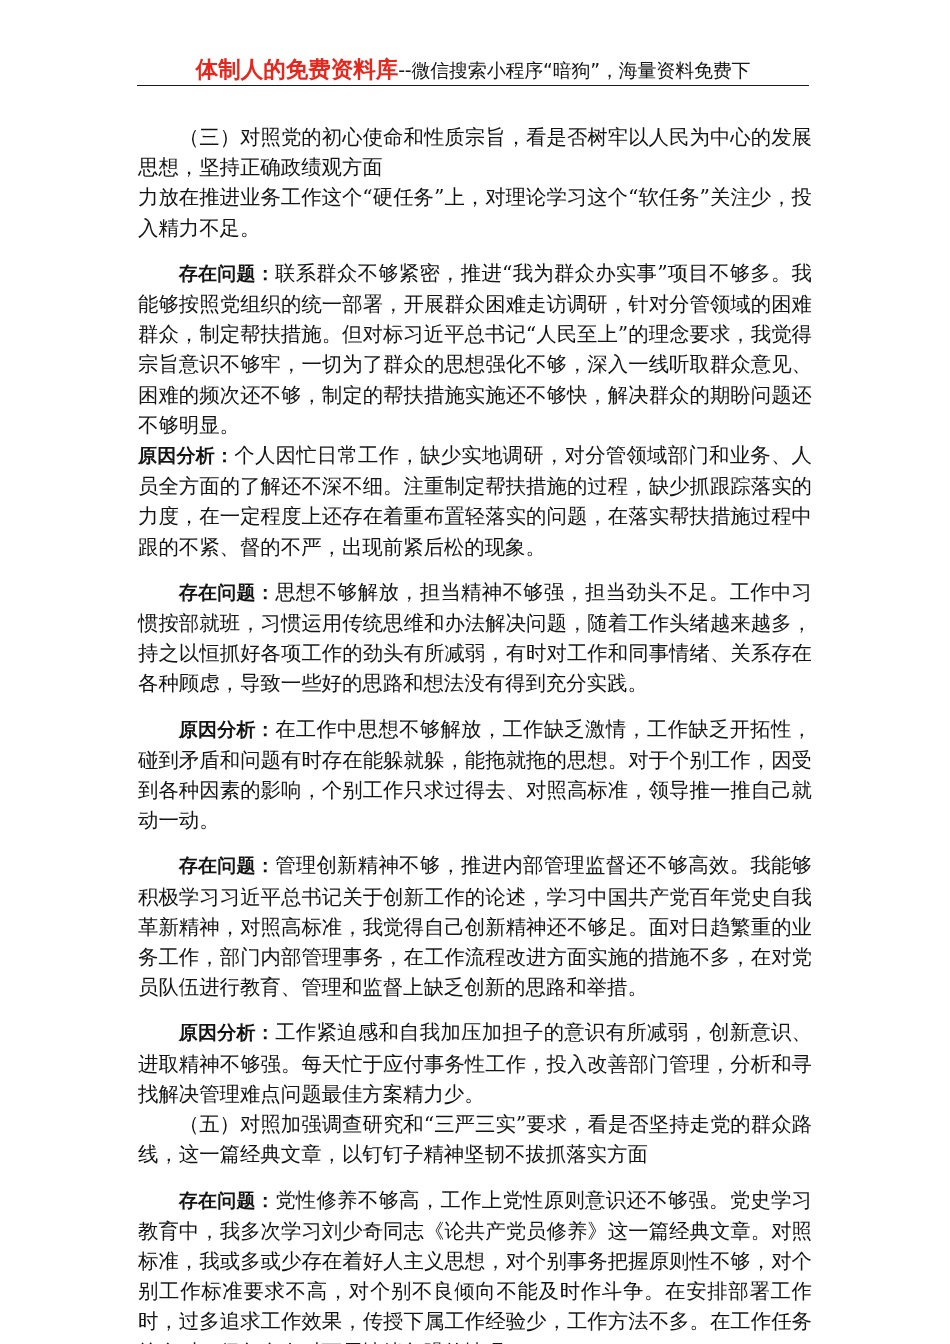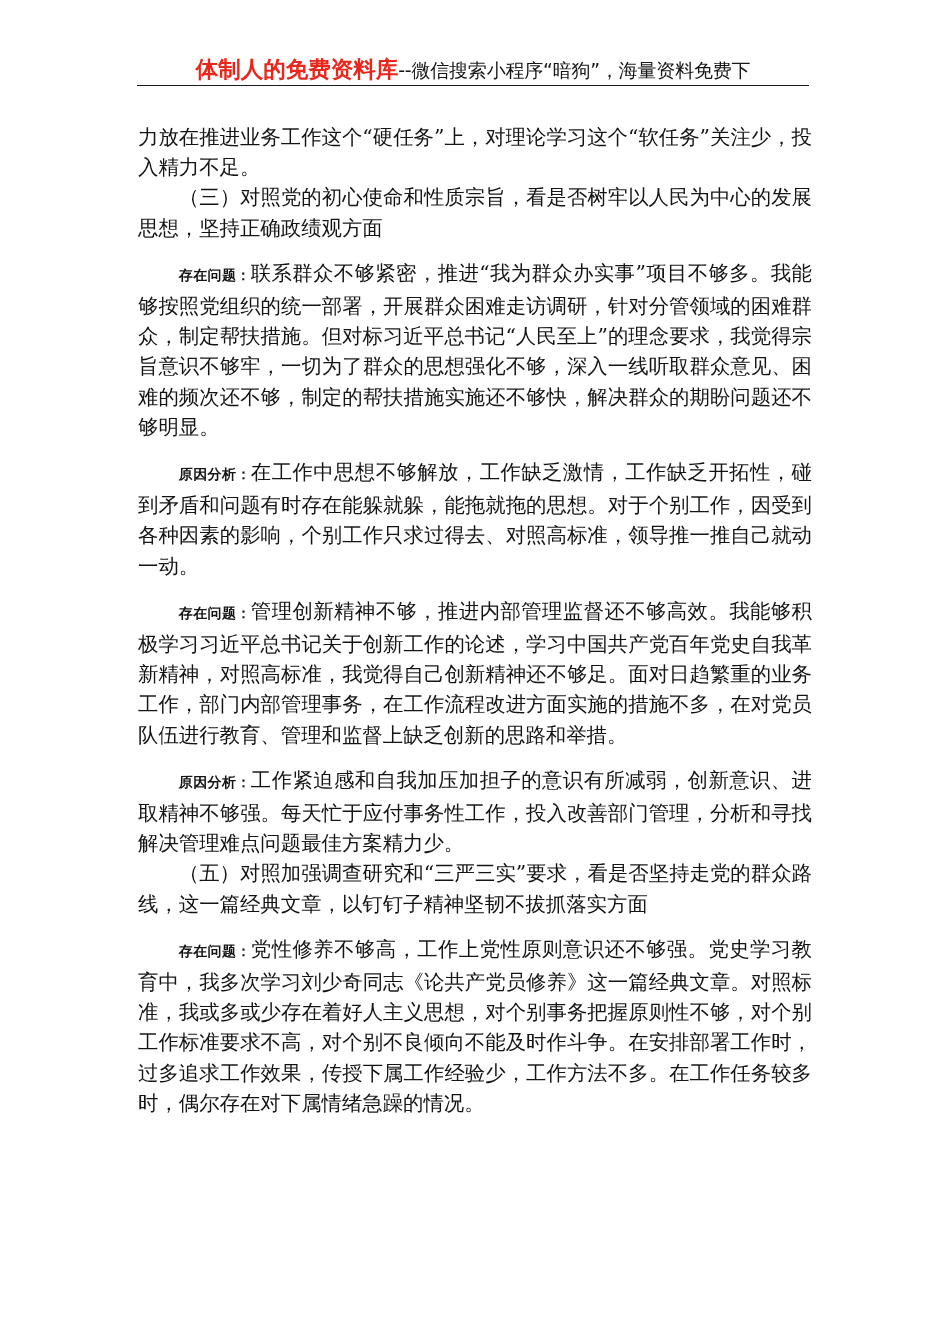--- a/index.html
+++ b/index.html
@@ -60,36 +60,38 @@
     text-justify: inter-ideograph;
     letter-spacing: 0px;
     word-break: break-all;
   }
   p.indent2 { text-indent: 2em; }
   p.indent0 { text-indent: 0; }
   p.gap-before { margin-top: 15px; }
   .lbl {
     font-weight: 700;
     font-family: Liberation Serif, serif;
-    font-size: 14px;
+    font-size: 19px;
   }
 </style>
 </head>
 <body>
 
 <div class="page">
 
   <div class="header" style="border-bottom-color: rgb(26, 26, 26);">
     <span class="header-brand" style="color: rgb(232, 38, 28);">体制人的免费资料库</span><span class="header-tagline" style="color: rgb(22, 22, 22);">--微信搜索小程序“暗狗”，海量资料免费下</span>
   </div>
 
   <div class="body-col" id="body-col">
+      <p class="para indent2"><span>（三）对照党的初心使命和性质宗旨，看是否树牢以人民为中心的发展思想，坚持正确政绩观方面</span></p>
       <p class="para indent0"><span>力放在推进业务工作这个“硬任务”上，对理论学习这个“软任务”关注少，投入精力不足。</span></p>
-      <p class="para indent2"><span>（三）对照党的初心使命和性质宗旨，看是否树牢以人民为中心的发展思想，坚持正确政绩观方面</span></p>
       <p class="para indent2 gap-before"><span class="lbl">存在问题：</span><span>联系群众不够紧密，推进“我为群众办实事”项目不够多。我能够按照党组织的统一部署，开展群众困难走访调研，针对分管领域的困难群众，制定帮扶措施。但对标习近平总书记“人民至上”的理念要求，我觉得宗旨意识不够牢，一切为了群众的思想强化不够，深入一线听取群众意见、困难的频次还不够，制定的帮扶措施实施还不够快，解决群众的期盼问题还不够明显。</span></p>
+      <p class="para indent0"><span class="lbl">原因分析：</span><span>个人因忙日常工作，缺少实地调研，对分管领域部门和业务、人员全方面的了解还不深不细。注重制定帮扶措施的过程，缺少抓跟踪落实的力度，在一定程度上还存在着重布置轻落实的问题，在落实帮扶措施过程中跟的不紧、督的不严，出现前紧后松的现象。</span></p>
+      <p class="para indent2 gap-before"><span class="lbl">存在问题：</span><span>思想不够解放，担当精神不够强，担当劲头不足。工作中习惯按部就班，习惯运用传统思维和办法解决问题，随着工作头绪越来越多，持之以恒抓好各项工作的劲头有所减弱，有时对工作和同事情绪、关系存在各种顾虑，导致一些好的思路和想法没有得到充分实践。</span></p>
       <p class="para indent2 gap-before"><span class="lbl">原因分析：</span><span>在工作中思想不够解放，工作缺乏激情，工作缺乏开拓性，碰到矛盾和问题有时存在能躲就躲，能拖就拖的思想。对于个别工作，因受到各种因素的影响，个别工作只求过得去、对照高标准，领导推一推自己就动一动。</span></p>
       <p class="para indent2 gap-before"><span class="lbl">存在问题：</span><span>管理创新精神不够，推进内部管理监督还不够高效。我能够积极学习习近平总书记关于创新工作的论述，学习中国共产党百年党史自我革新精神，对照高标准，我觉得自己创新精神还不够足。面对日趋繁重的业务工作，部门内部管理事务，在工作流程改进方面实施的措施不多，在对党员队伍进行教育、管理和监督上缺乏创新的思路和举措。</span></p>
       <p class="para indent2 gap-before"><span class="lbl">原因分析：</span><span>工作紧迫感和自我加压加担子的意识有所减弱，创新意识、进取精神不够强。每天忙于应付事务性工作，投入改善部门管理，分析和寻找解决管理难点问题最佳方案精力少。</span></p>
       <p class="para indent2"><span>（五）对照加强调查研究和“三严三实”要求，看是否坚持走党的群众路线，这一篇经典文章，以钉钉子精神坚韧不拔抓落实方面</span></p>
       <p class="para indent2 gap-before"><span class="lbl">存在问题：</span><span>党性修养不够高，工作上党性原则意识还不够强。党史学习教育中，我多次学习刘少奇同志《论共产党员修养》这一篇经典文章。对照标准，我或多或少存在着好人主义思想，对个别事务把握原则性不够，对个别工作标准要求不高，对个别不良倾向不能及时作斗争。在安排部署工作时，过多追求工作效果，传授下属工作经验少，工作方法不多。在工作任务较多时，偶尔存在对下属情绪急躁的情况。</span></p>
     </div>
 
 </div>
 
 </body></html>

